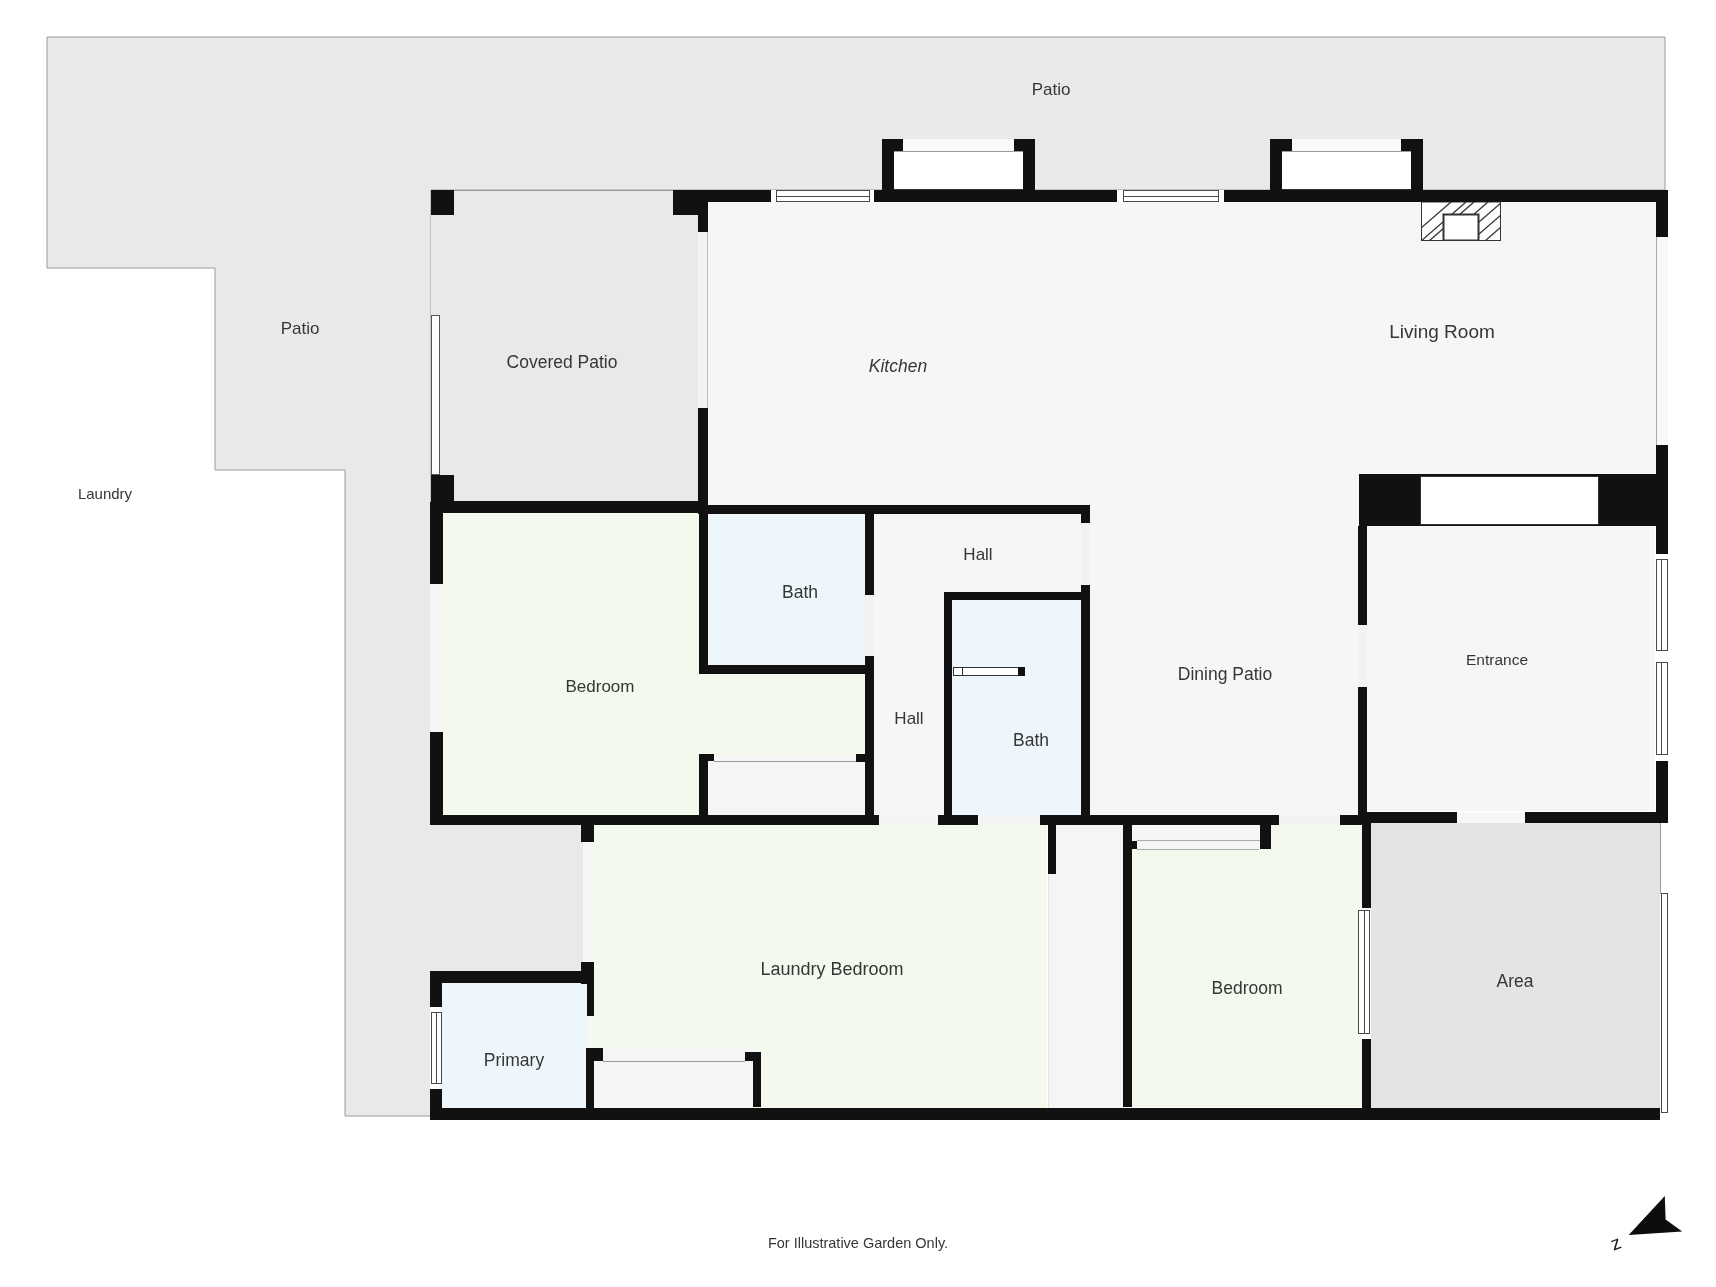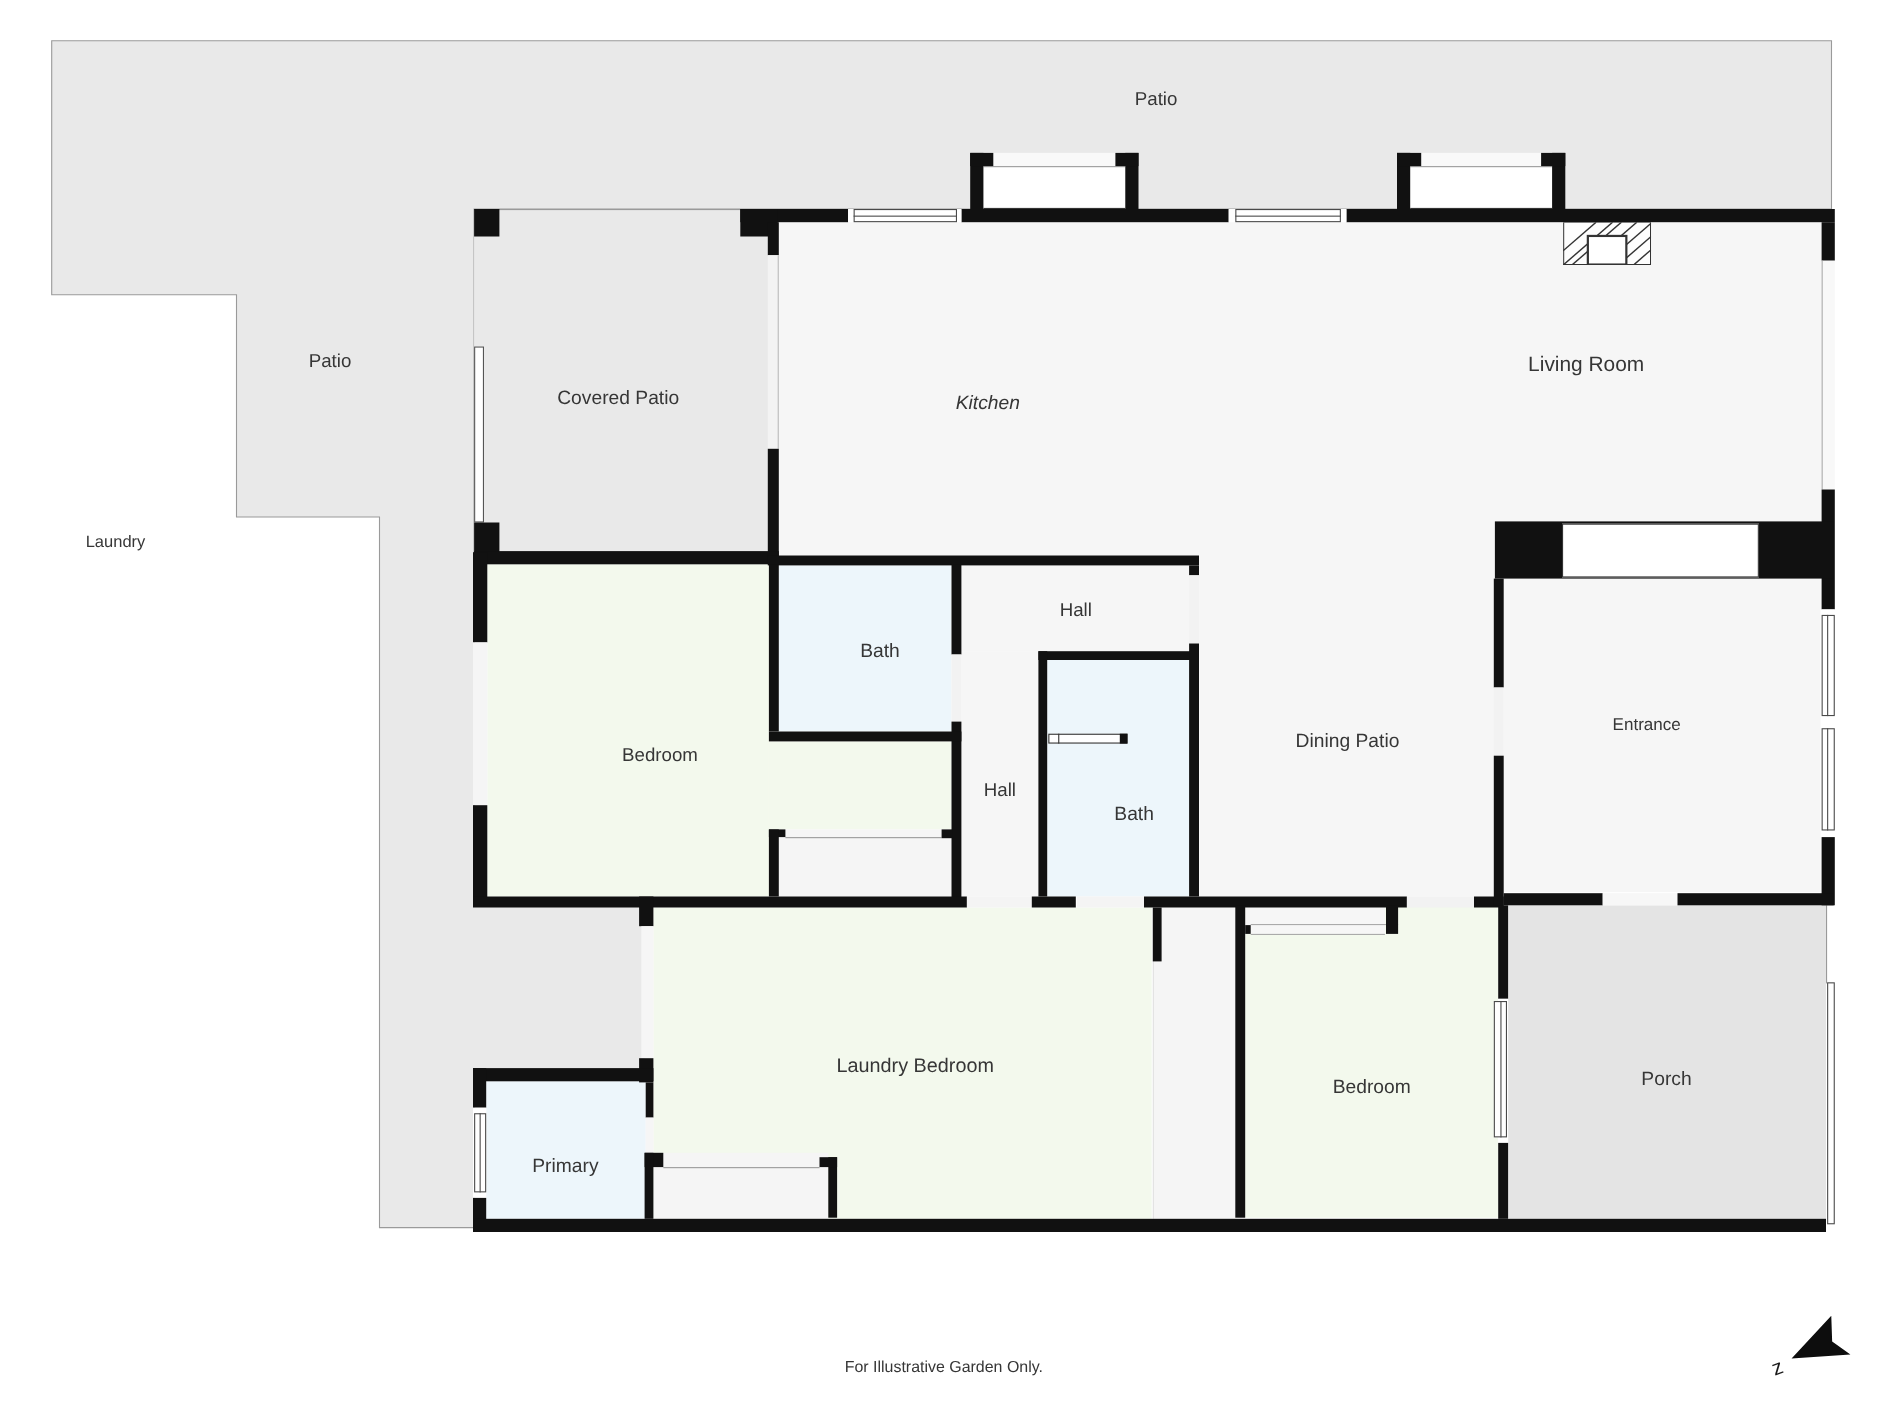--- a/index.html
+++ b/index.html
@@ -262,21 +262,21 @@
 <div class="lbl" style="left:978px;top:555px;font-size:17px;">Hall</div>
 <div class="lbl" style="left:800px;top:592px;">Bath</div>
 <div class="lbl" style="left:909px;top:718.5px;font-size:17px;">Hall</div>
 <div class="lbl" style="left:1031px;top:740px;">Bath</div>
 <div class="lbl" style="left:1225px;top:674px;">Dining Patio</div>
 <div class="lbl" style="left:1497px;top:660px;font-size:15.5px;">Entrance</div>
 <div class="lbl" style="left:832px;top:969px;font-size:18px;">Laundry Bedroom</div>
 <div class="lbl" style="left:600px;top:687px;font-size:17px;">Bedroom</div>
 <div class="lbl" style="left:1247px;top:988px;">Bedroom</div>
 <div class="lbl" style="left:514px;top:1060px;">Primary</div>
-<div class="lbl" style="left:1515px;top:981px;">Porch</div>
+<div class="lbl" style="left:1515px;top:981px;">Area</div>
 
 <div class="lbl" style="left:858px;top:1243px;font-size:14.5px;">For Illustrative Garden Only.</div>
 
 <svg style="position:absolute;left:1600px;top:1185px;" width="110" height="80" viewBox="0 0 110 80">
   <polygon points="64.8,11.1 28.7,50 82.2,46.4 65.6,34.5" fill="#0d0d0d"></polygon>
   <text x="11" y="64" font-size="19" font-weight="500" fill="#1a1a1a" transform="rotate(-20 17 58)" font-family="Liberation Sans, sans-serif">z</text>
 </svg>
 
 </div>
 

